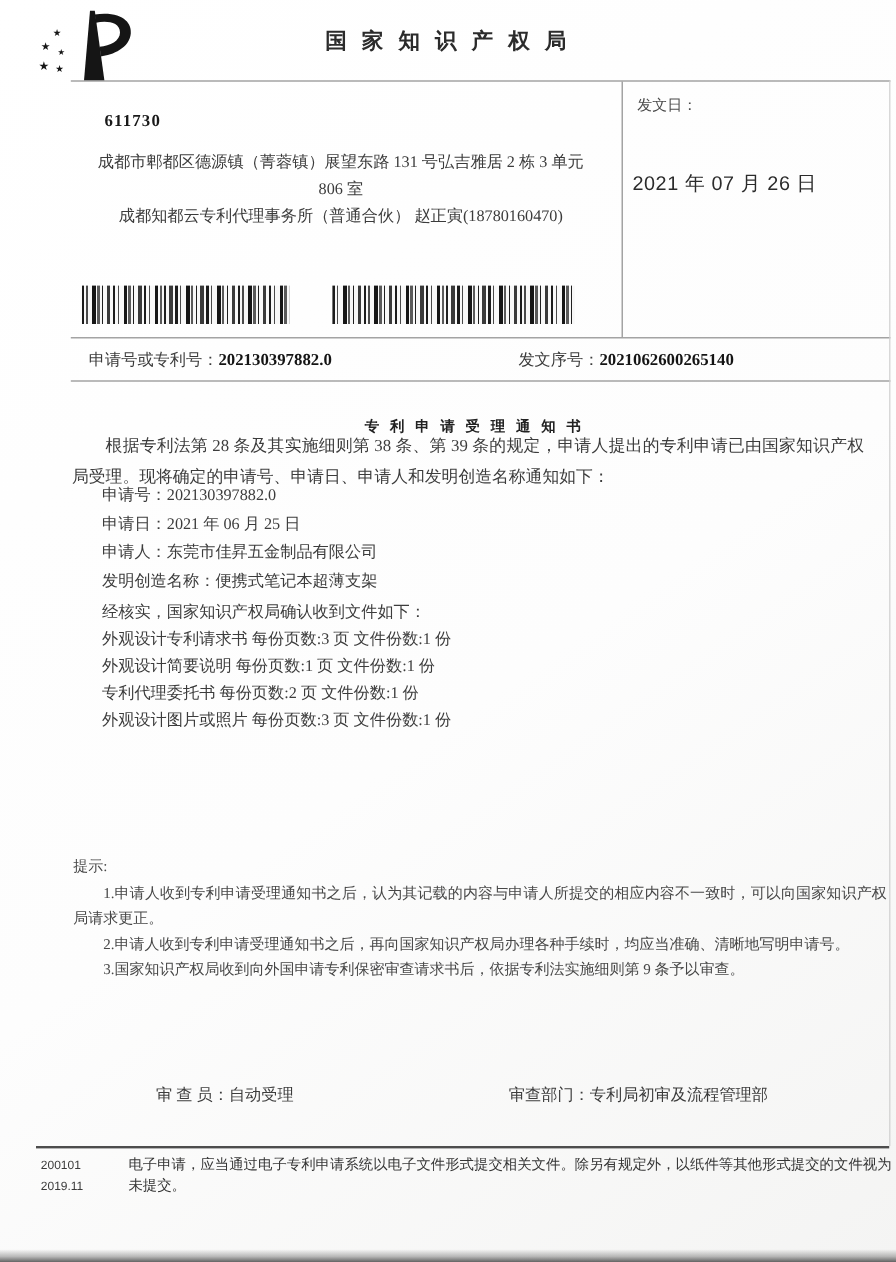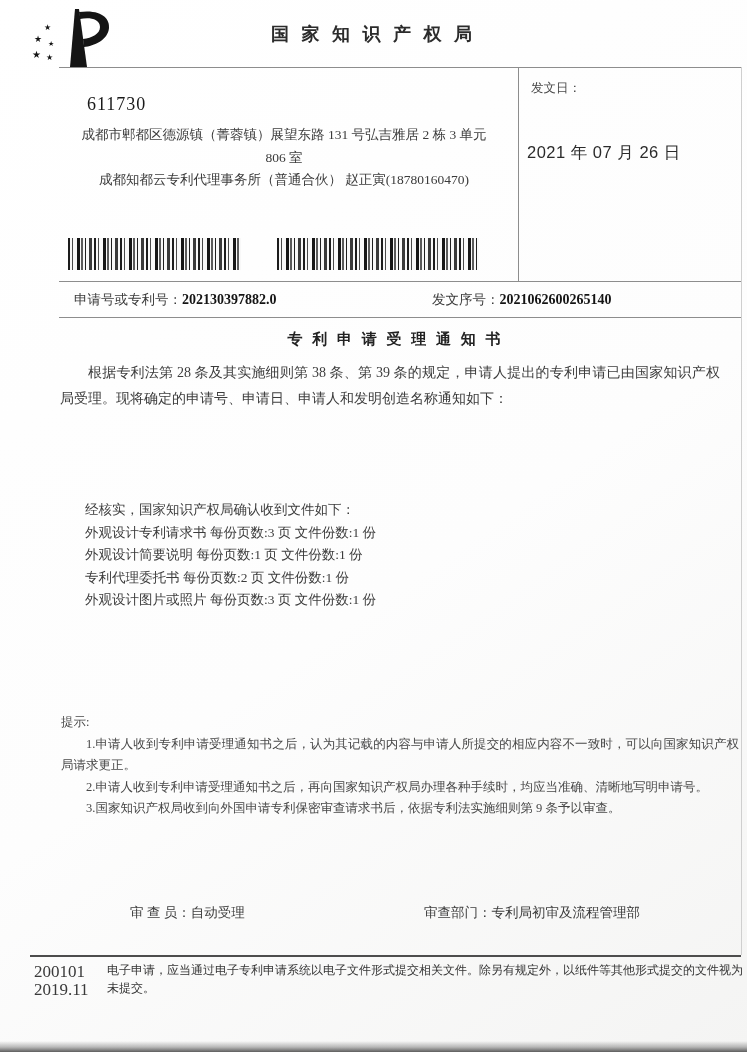--- a/index.html
+++ b/index.html
@@ -20,58 +20,58 @@
   }
   .logo { left:30px; top:6px; width:88px; height:64px; }
 
   
   .v-divider { position:absolute; width:1px; background:#8d8d8d; }
   .dispatch-label { left:531px; top:80px; font-size:12.5px; color:#4a4a4a; }
   .dispatch-value { left:527px; top:142px; font-size:16.5px; color:#2b2b2b;
     font-family:"Liberation Sans","DejaVu Sans",sans-serif; letter-spacing:0.5px; }
 
   
-  .postal { left:87px; top:94px; font-size:18px; font-weight:normal; color:#191919; letter-spacing:1px; }
+  .postal { left:87px; top:94px; font-size:14px; font-weight:bold; color:#191919; letter-spacing:1px; }
   .addr-block { left:58px; top:124px; width:452px; text-align:center;
     font-size:13.5px; line-height:22.5px; color:#3b3b3b; }
 
   
   .barcode { position:absolute; top:238px; height:32px;
     background:repeating-linear-gradient(90deg,
       #1c1c1c 0 2px, #f8f8f8 2px 4px,
       #4a4a4a 4px 5px, #f8f8f8 5px 9px,
       #161616 9px 12px, #f8f8f8 12px 13px,
       #5a5a5a 13px 15px, #f8f8f8 15px 17px,
       #202020 17px 18px, #f8f8f8 18px 21px,
       #3a3a3a 21px 24px, #f8f8f8 24px 26px);
   }
 
   
   .ref-item { position:absolute; top:291px; font-size:13.5px; color:#3b3b3b; white-space:nowrap; }
   .num-bold { font-weight:bold; color:#141414; font-size:14px; }
 
   
-  .notice-title { left:0; right:0; top:330px; text-align:center;
-    font-size:15px; font-weight:bold; letter-spacing:3px; color:#222;margin-left:44px; }
+  .notice-title { left:0; right:0; top:347px; text-align:center;
+    font-size:12px; font-weight:bold; letter-spacing:3px; color:#222;margin-left:44px; }
   .intro { left:60px; top:360px; width:660px; font-size:14px; line-height:26px;
     text-indent:2em; text-align:justify; color:#3c3c3c; }
   .details { left:85px; top:401px; font-size:13.5px; line-height:23.5px; color:#3c3c3c; }
   .received { left:85px; top:499px; font-size:13.5px; line-height:22.5px; color:#3c3c3c; }
 
   
   .hints { left:61px; top:712px; width:678px; font-size:12.5px; line-height:21.5px; color:#474747; }
   .hints .hint-item { text-indent:2em; text-align:justify; }
 
   
   .sig { position:absolute; top:904px; font-size:13.5px; color:#3c3c3c; white-space:nowrap;margin-left:40px; }
 
   
   .footer-rule { left:30px; top:955px; width:711px; height:2px; background:#4d4d4d; position:absolute; }
-  .form-codes { left:34px; top:963px; font-size:17px; line-height:17.5px; color:#3a3a3a;
-    font-family:Liberation Serif, serif; }
+  .form-codes { left:34px; top:963px; font-size:10px; line-height:17.5px; color:#3a3a3a;
+    font-family:Liberation Sans, sans-serif; }
   .footer-text { left:107px; top:962px; width:636px; font-size:12px; line-height:17.5px; color:#353535;
     font-family:"Liberation Sans","DejaVu Sans",sans-serif; text-align:justify; }
 
   .right-edge { left:741px; top:67px; width:1px; height:888px; background:#cfcfcf; position:absolute; }
   .bottom-edge { position:absolute; left:0; right:0; bottom:0; height:11px;
     background:linear-gradient(to bottom, rgba(120,120,120,0) 0%, rgba(105,105,105,0.45) 55%, rgba(55,55,55,0.8) 100%); }
 </style>
 </head>
 <body>
 
@@ -109,20 +109,26 @@
     <span>申请号或专利号：</span><span class="num-bold">202130397882.0</span>
   </div>
   <div class="ref-item" style="left:432px;">
     <span>发文序号：</span><span class="num-bold">2021062600265140</span>
   </div>
   <div class="rule" style="left:59px; top:317px; width:683px;"></div>
 
   <div class="abs notice-title">专 利 申 请 受 理 通 知 书</div>
   <div class="abs intro">根据专利法第 28 条及其实施细则第 38 条、第 39 条的规定，申请人提出的专利申请已由国家知识产权局受理。现将确定的申请号、申请日、申请人和发明创造名称通知如下：</div>
 
+  <div class="abs details">
+    <div><span>申请号：</span><span>202130397882.0</span></div>
+    <div><span>申请日：</span><span>2021 年 06 月 25 日</span></div>
+    <div><span>申请人：</span><span>东莞市佳昇五金制品有限公司</span></div>
+    <div><span>发明创造名称：</span><span>便携式笔记本超薄支架</span></div>
+  </div>
 
   <div class="abs received">
     <div>经核实，国家知识产权局确认收到文件如下：</div>
     <div>外观设计专利请求书 每份页数:3 页 文件份数:1 份</div>
     <div>外观设计简要说明 每份页数:1 页 文件份数:1 份</div>
     <div>专利代理委托书 每份页数:2 页 文件份数:1 份</div>
     <div>外观设计图片或照片 每份页数:3 页 文件份数:1 份</div>
   </div>
 
   <div class="abs hints">

